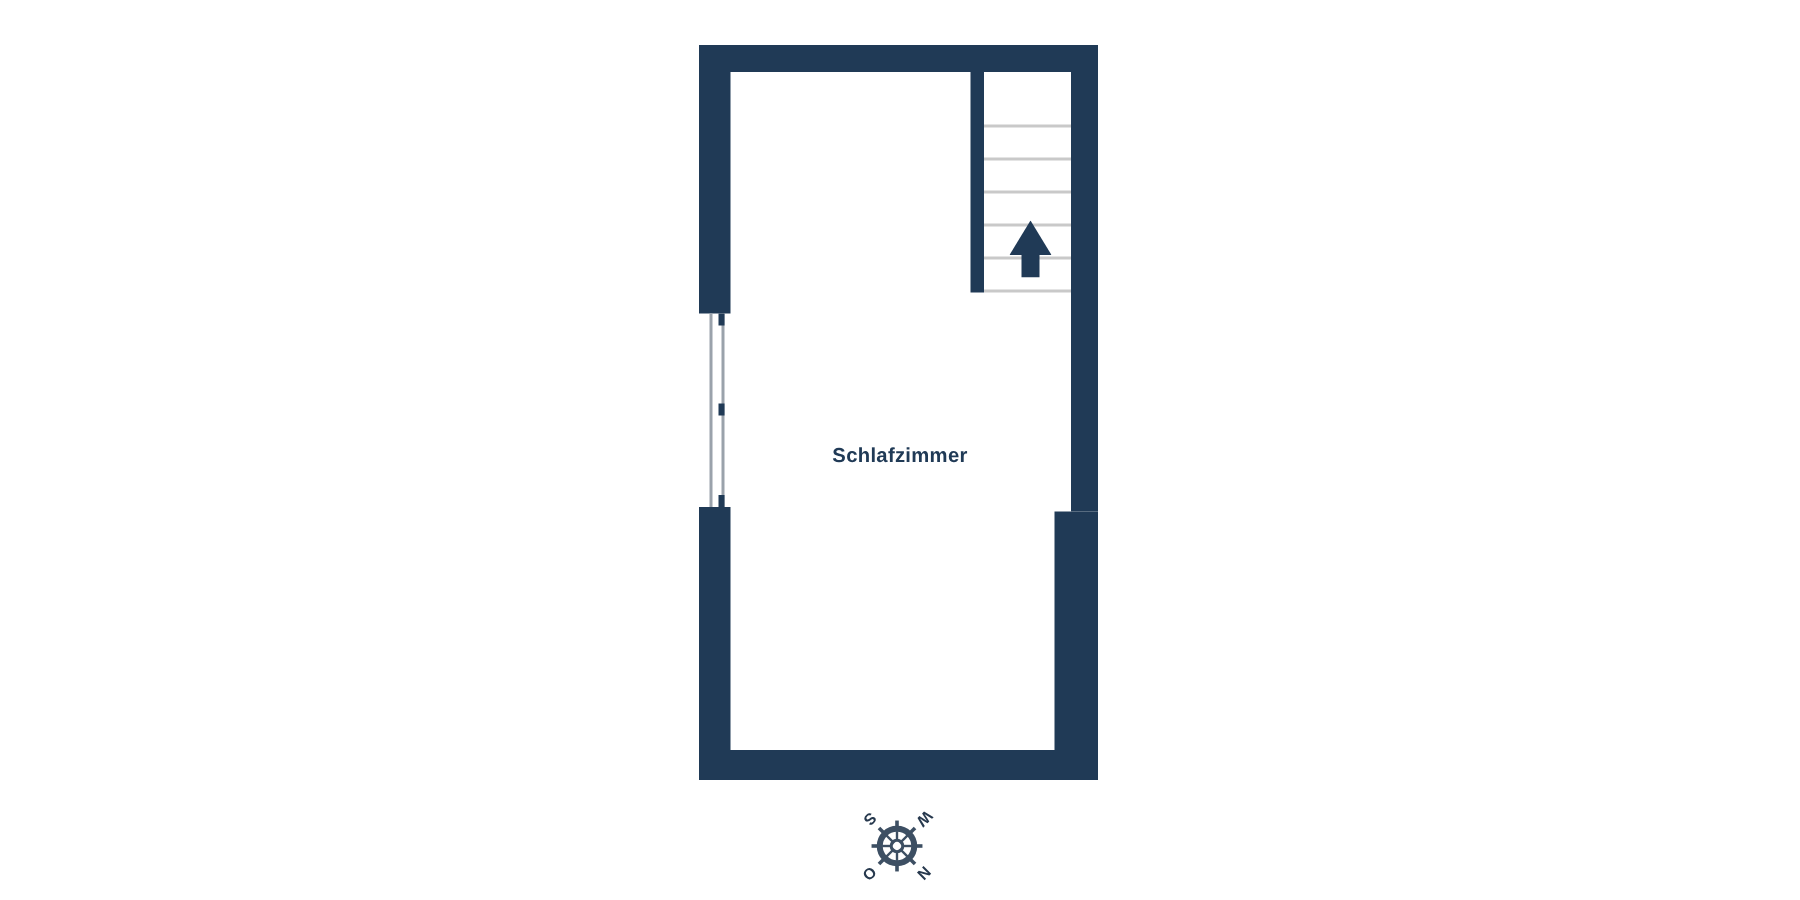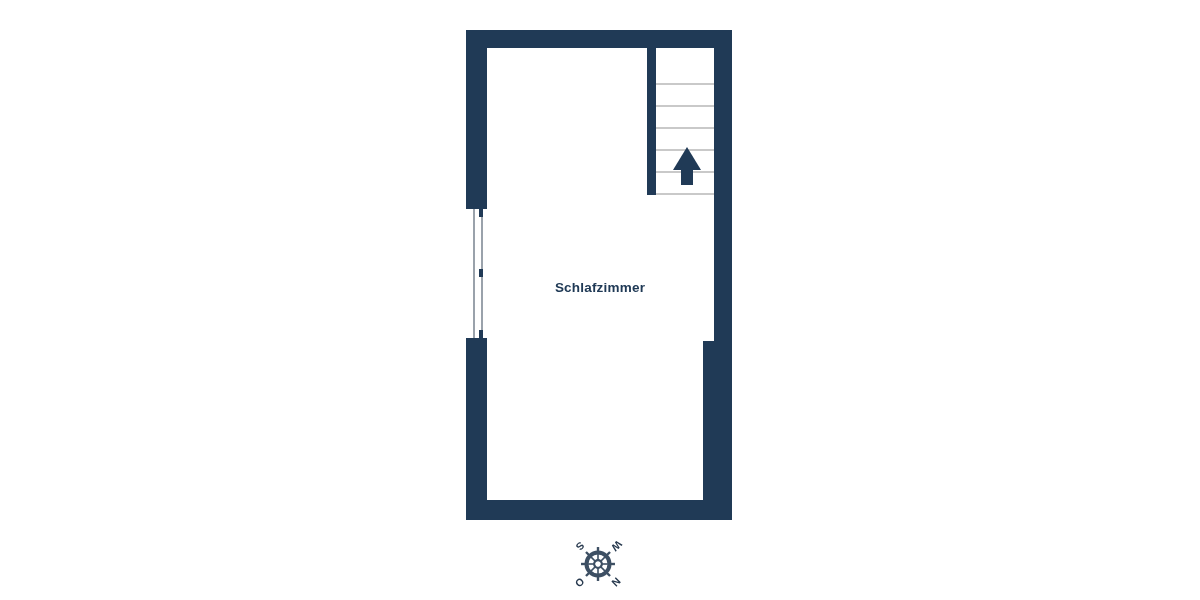--- a/index.html
+++ b/index.html
@@ -66,21 +66,21 @@
     width: 4px; height: 8px;
     background: var(--wall, #203a56);
   }
   .window .mullion.top { top: 0; }
   .window .mullion.mid { top: 60px; }
   .window .mullion.bot { bottom: 0; }
 
   
   .room-label {
     position: absolute;
-    left: 500px; top: 280px;
+    left: 500px; top: 296px;
     width: 200px;
     text-align: center;
     font-size: 13.5px;
     font-weight: 700;
     letter-spacing: 0.2px;
     color: var(--wall, #203a56);
   }
 
   
   .compass {

